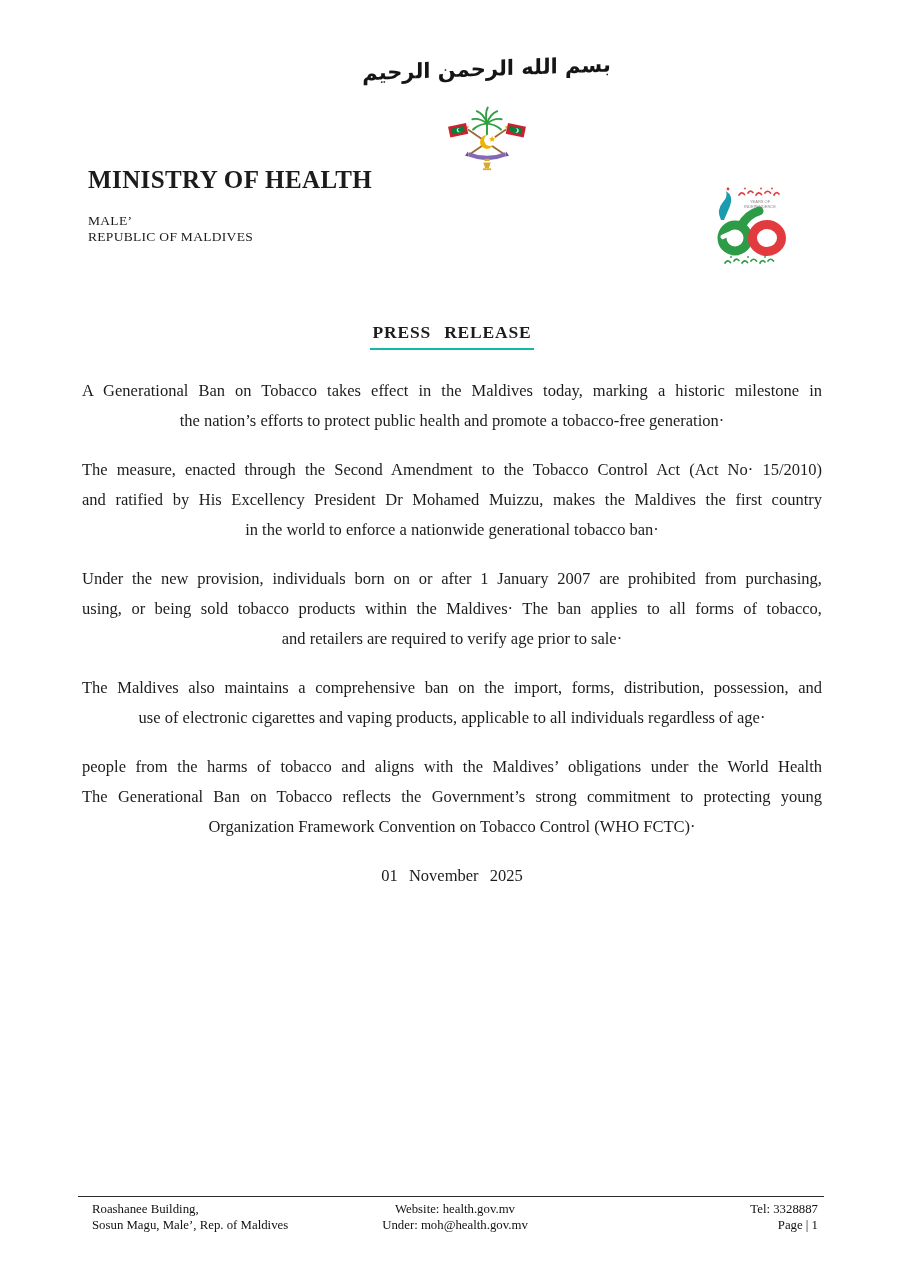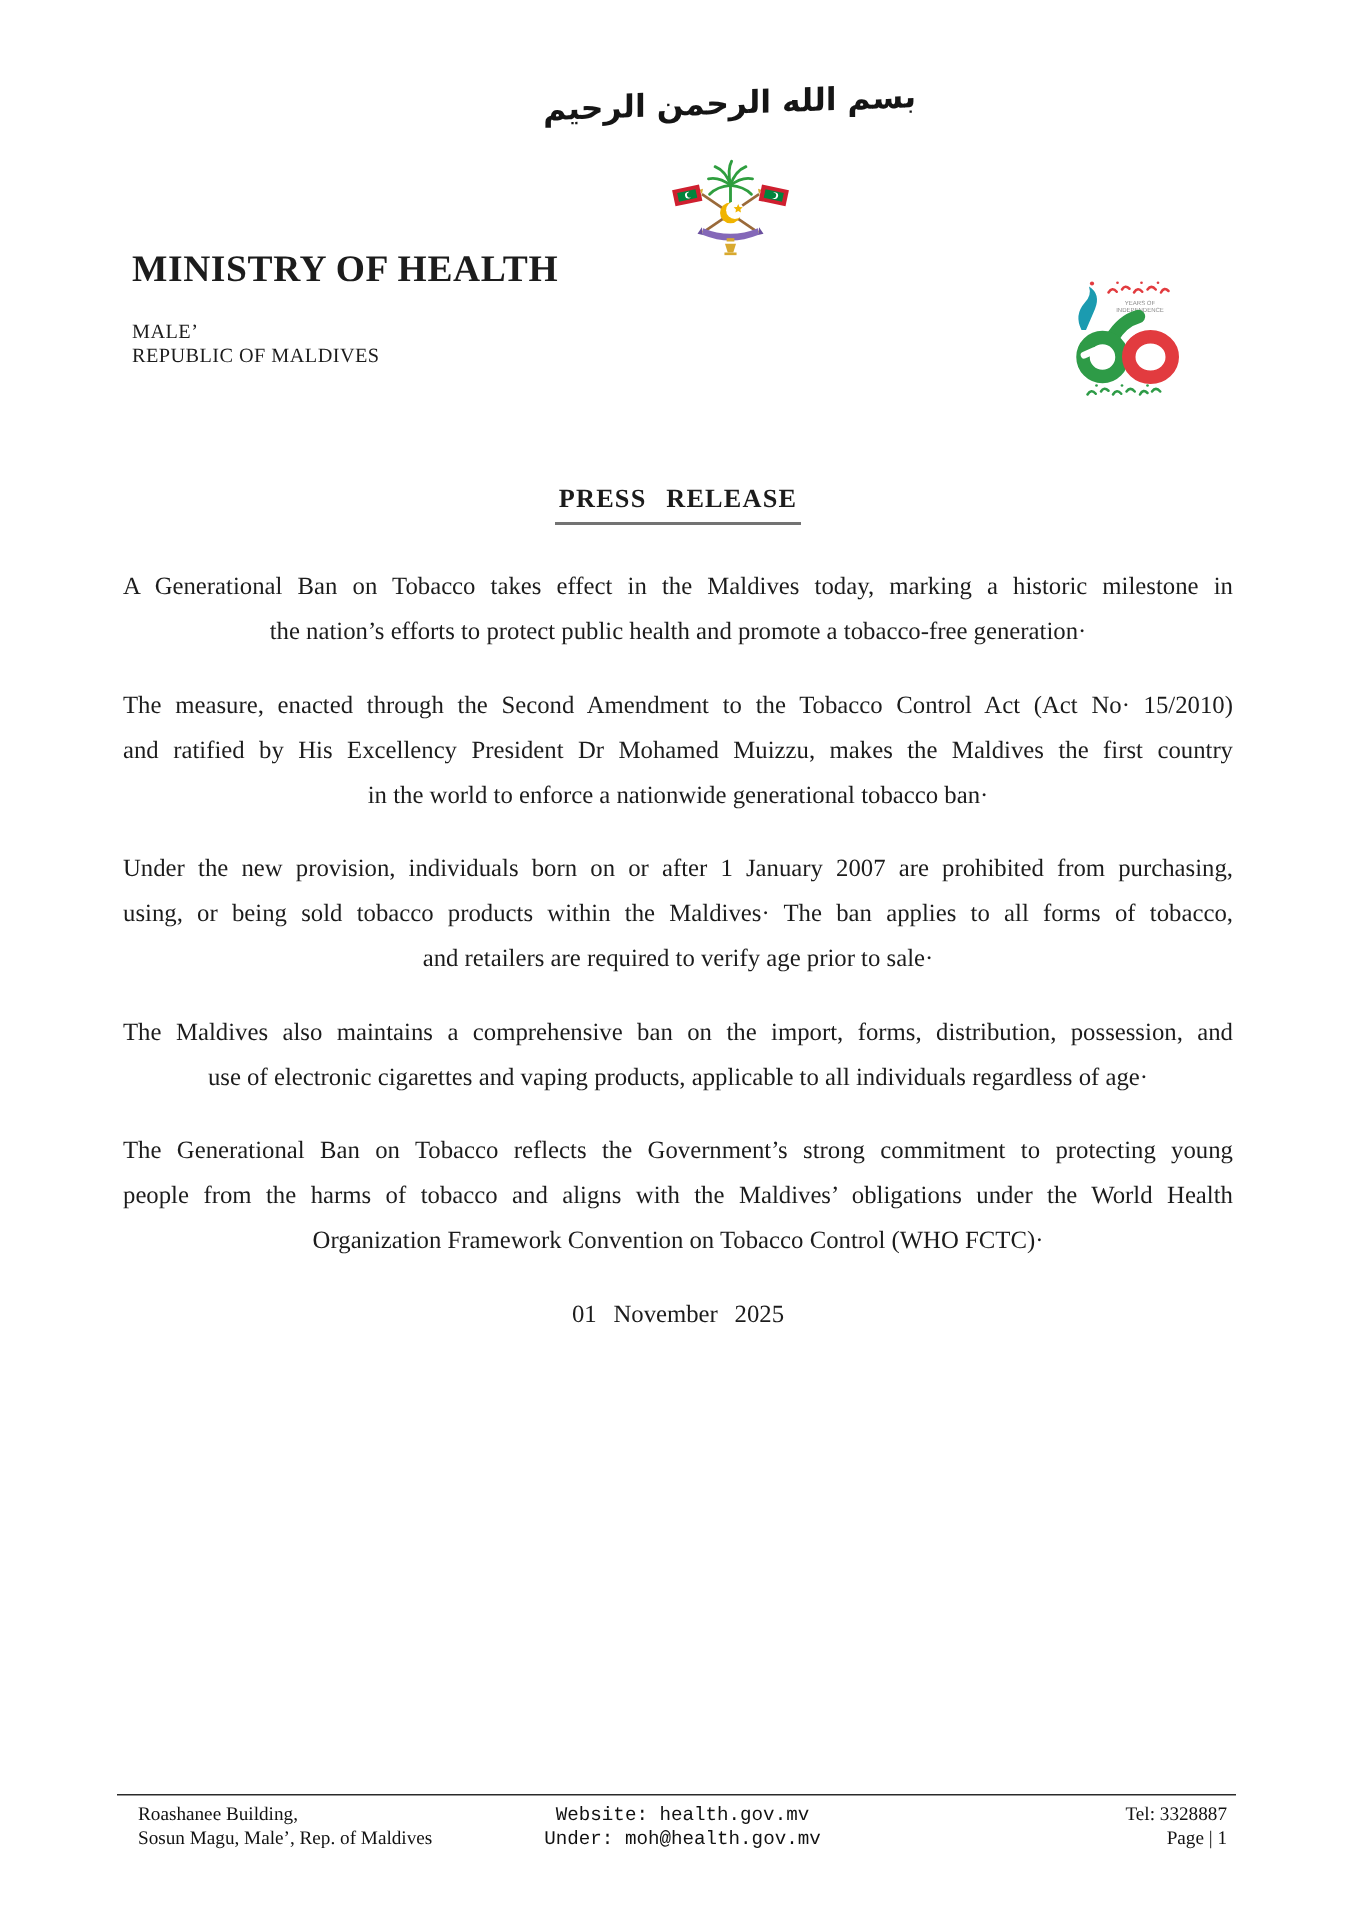--- a/index.html
+++ b/index.html
@@ -61,21 +61,21 @@
     font-size: 16.5px;
   }
   .title-wrap { text-align: center; margin-bottom: 26px; }
   .press-title {
     display: inline-block;
     font-size: 17.5px;
     font-weight: bold;
     letter-spacing: 0.8px;
     word-spacing: 8px;
     padding: 0 3px 5px 3px;
-    border-bottom: 2px solid #737373;
+    border-bottom: 2px solid #14b8a6;
     line-height: 21px;
   }
   .para { margin-bottom: 19px; }
   .jline { line-height: 30px; text-align: justify; text-align-last: justify; }
   .lline { line-height: 30px; text-align: center; }
   .date-line { line-height: 30px; text-align: center; word-spacing: 7px; }
 
   
   .footer {
     position: absolute;
@@ -84,21 +84,21 @@
     right: 81px;
     border-top: 1.6px solid #2a2a2a;
     padding-top: 5px;
     display: flex;
     font-size: 12.8px;
     line-height: 15.5px;
     color: #111;
   }
   .footer-col { flex: 1; }
   .footer-left   { text-align: left; padding-left: 14px; }
-  .footer-center { text-align: center; flex: 1.3; font-family: Liberation Mono, monospace; }
+  .footer-center { text-align: center; flex: 1.3; }
   .footer-right  { text-align: right; padding-right: 6px; }
 </style>
 </head>
 <body>
 
 <div class="page">
 
   <div class="bismillah">بسم الله الرحمن الرحيم</div>
 
   <svg class="emblem" viewBox="0 0 120 92" xmlns="http://www.w3.org/2000/svg">
@@ -228,22 +228,22 @@
       <div class="jline">using, or being sold tobacco products within the Maldives· The ban applies to all forms of tobacco,</div>
       <div class="lline">and retailers are required to verify age prior to sale·</div>
     </div>
 
     <div class="para">
       <div class="jline">The Maldives also maintains a comprehensive ban on the import, forms, distribution, possession, and</div>
       <div class="lline">use of electronic cigarettes and vaping products, applicable to all individuals regardless of age·</div>
     </div>
 
     <div class="para">
+      <div class="jline">people from the harms of tobacco and aligns with the Maldives’ obligations under the World Health</div>
       <div class="jline">The Generational Ban on Tobacco reflects the Government’s strong commitment to protecting young</div>
-      <div class="jline">people from the harms of tobacco and aligns with the Maldives’ obligations under the World Health</div>
       <div class="lline">Organization Framework Convention on Tobacco Control (WHO FCTC)·</div>
     </div>
 
     <div class="date-line">01 November 2025</div>
   </div>
 
   <div class="footer">
     <div class="footer-col footer-left">
       <div>Roashanee Building,</div>
       <div>Sosun Magu, Male’, Rep. of Maldives</div>

